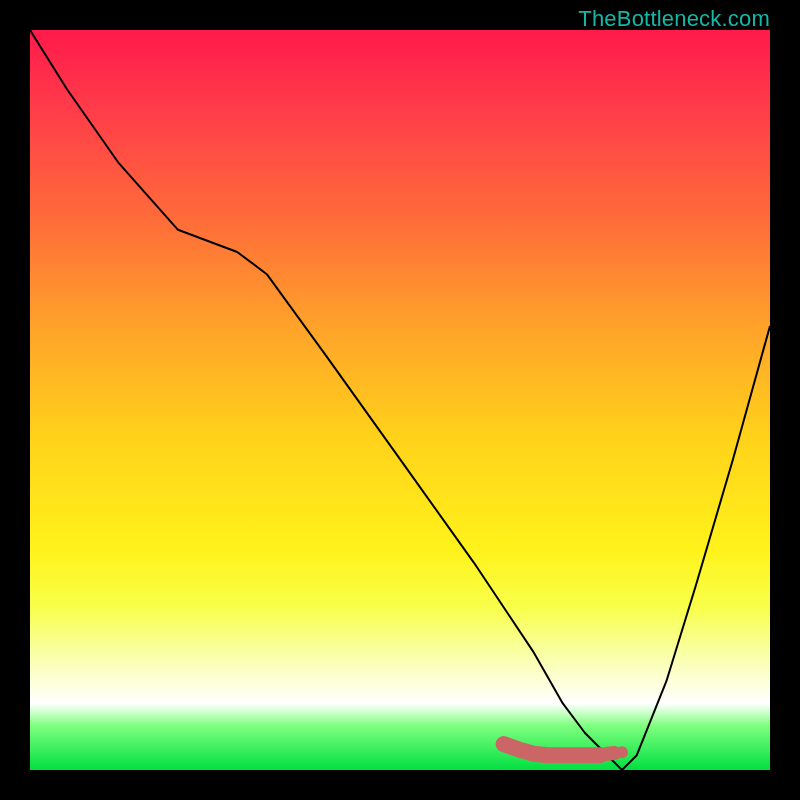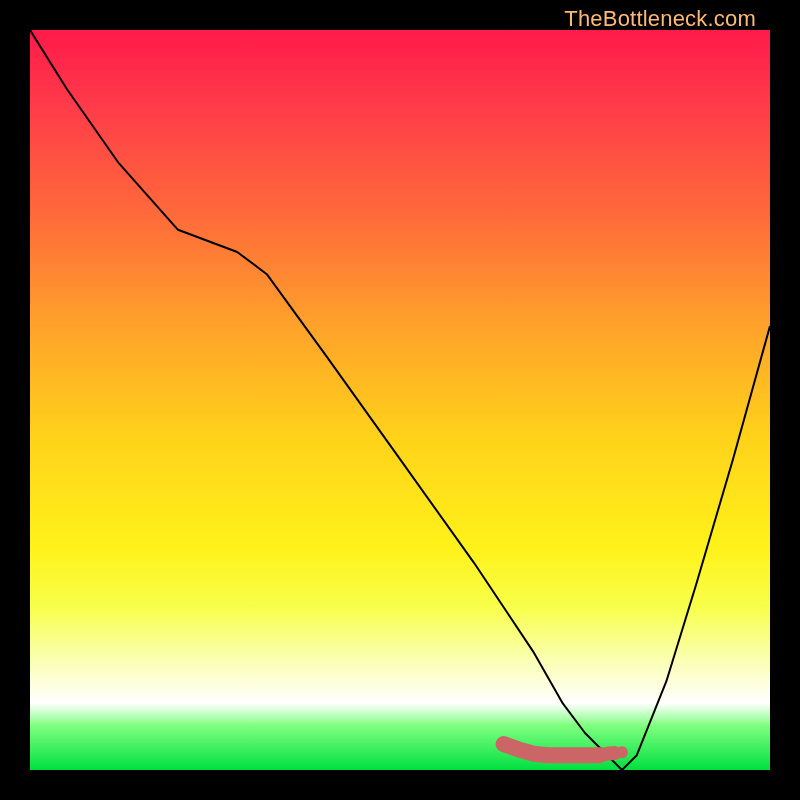--- a/index.html
+++ b/index.html
@@ -30,22 +30,22 @@
       #f8ff4a 78%,
       #faffb0 85%,
       #ffffff 91%,
       #7fff7f 94%,
       #00e040 100%
     );
   }
   .attribution {
     position: absolute;
     top: 6px;
-    right: 44px;
-    color: #fdba74;
+    right: 30px;
+    color: #14b8a6;
     font-size: 22px;
     font-weight: 500;
     letter-spacing: 0.2px;
   }
   svg.curves {
     position: absolute;
     inset: 0;
     width: 100%;
     height: 100%;
     pointer-events: none;

